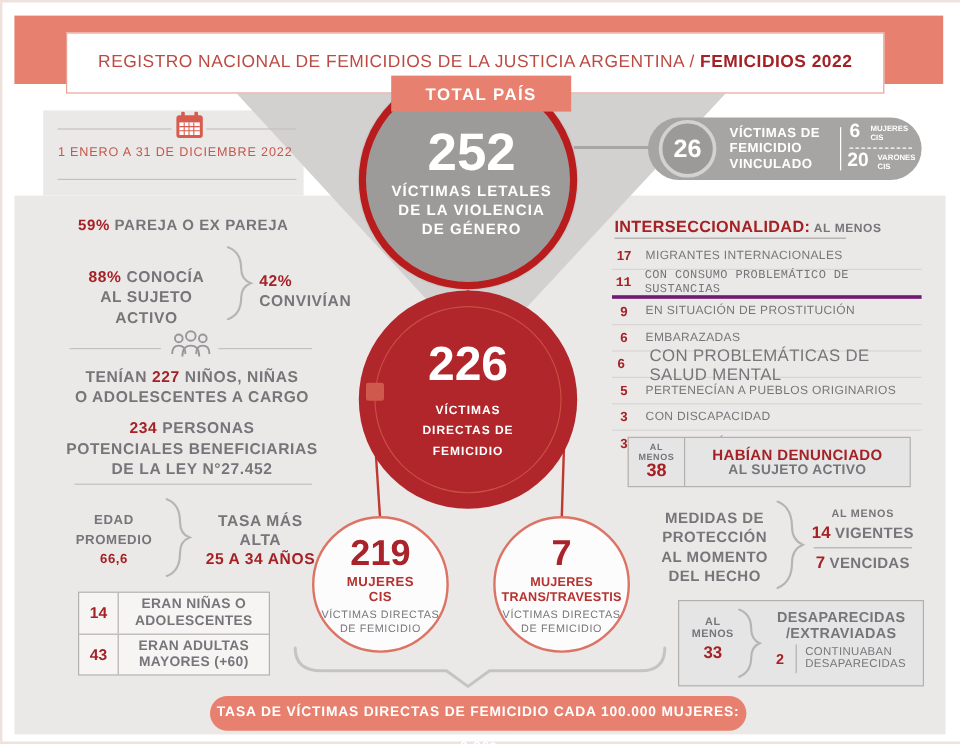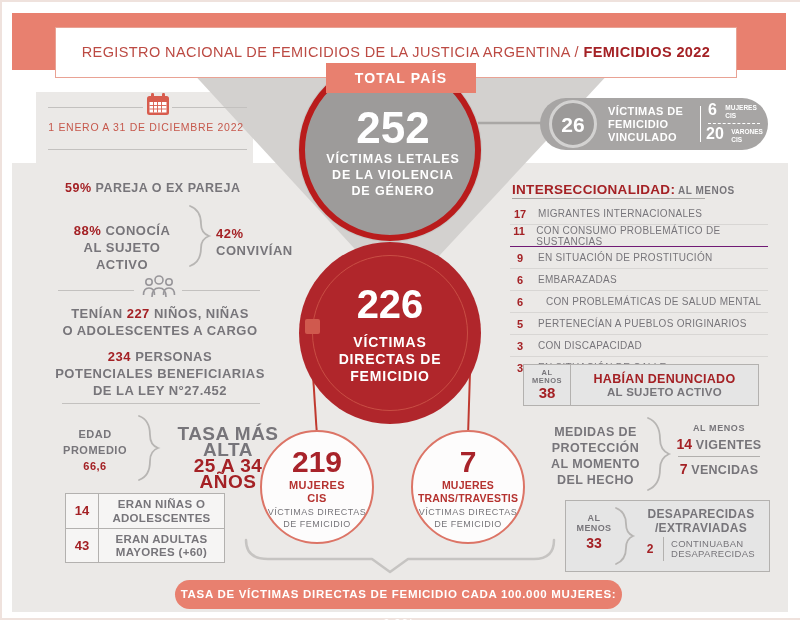--- a/index.html
+++ b/index.html
@@ -85,21 +85,21 @@
       <span class="b" style="color:#fff;font-size:16px;vertical-align:top;">20</span>
       <span class="b pre" style="display:inline-block;color:#fff;font-size:6.5px;line-height:7.5px;margin-left:3px;margin-top:3px;">VARONES
 CIS</span>
     </div>
   </div>
 
   <div class="abs circle" style="left:299px;top:242px;width:182px;height:182px;background:var(--red_circle,#b0262b);z-index:3;">
     <div class="abs circle" style="left:13px;top:13px;width:156px;height:156px;border:1.5px solid var(--ring_red,#c94e44);box-sizing:border-box;"></div>
     <div class="abs" style="left:6px;top:77px;width:15px;height:15px;background:#d0594e;border-radius:2px;"></div>
     <div class="abs ctr b" style="left:0;top:40px;width:182px;color:#fff;font-size:40px;">226</div>
-    <div class="abs ctr b pre" style="left:0;top:92px;width:182px;color:#fff;font-size:14px;line-height:17px;letter-spacing:.8px;">VÍCTIMAS
+    <div class="abs ctr b pre" style="left:0;top:92px;width:182px;color:#fff;font-size:10px;line-height:17px;letter-spacing:.8px;">VÍCTIMAS
 DIRECTAS DE
 FEMICIDIO</div>
   </div>
 
   <div class="abs circle" style="left:260px;top:430px;width:114px;height:114px;background:#fdfcfc;border:2px solid #dc7466;box-sizing:border-box;z-index:3;">
     <div class="abs ctr b" style="left:0;top:13px;width:110px;color:#a8232a;font-size:30px;">219</div>
     <div class="abs ctr b pre" style="left:0;top:47px;width:110px;color:#b5322f;font-size:11px;line-height:13px;letter-spacing:.4px;">MUJERES
 CIS</div>
     <div class="abs ctr pre gray" style="left:0;top:74px;width:110px;font-size:9px;line-height:12px;letter-spacing:.5px;">VÍCTIMAS DIRECTAS
 DE FEMICIDIO</div>
@@ -156,21 +156,21 @@
   <div class="abs hline" style="left:62px;top:403px;width:198px;"></div>
 
   <div class="abs b ctr caps" style="left:55px;top:426px;width:80px;font-size:11px;line-height:16px;">
     <span class="gray pre">EDAD
 PROMEDIO</span><br>
     <span class="red">66,6</span>
   </div>
   <svg class="abs" style="left:137px;top:415px;" width="24" height="66" viewBox="0 0 24 66">
     <path d="M2,1 Q13,5 13,20 Q13,30 21,33 Q13,36 13,46 Q13,61 2,65" fill="none" stroke="#b7b5b3" stroke-width="1.8" stroke-linecap="round"></path>
   </svg>
-  <div class="abs b ctr caps" style="left:174px;top:426px;width:108px;font-size:19px;line-height:16px;">
+  <div class="abs b ctr caps" style="left:163px;top:426px;width:108px;font-size:13px;line-height:16px;">
     <span class="gray pre">TASA MÁS
 ALTA</span><br>
     <span class="red">25 A 34 AÑOS</span>
   </div>
 
   <div class="abs" style="left:65px;top:493px;width:158px;border:1px solid #b3b1af;background:#f6f5f4;">
     <div style="display:flex;border-bottom:1px solid #b3b1af;height:34px;">
       <div class="b red ctr" style="width:32px;border-right:1px solid #b3b1af;font-size:13px;line-height:34px;">14</div>
       <div class="b gray ctr pre" style="flex:1;font-size:11.5px;line-height:13.5px;padding-top:4px;letter-spacing:.3px;">ERAN NIÑAS O
 ADOLESCENTES</div>
@@ -185,35 +185,35 @@
   <div class="abs" style="left:512px;top:180px;">
     <span class="b" style="color:#a42125;font-size:13.5px;letter-spacing:.3px;">INTERSECCIONALIDAD:</span><span class="b gray" style="font-size:10px;letter-spacing:.5px;"> AL MENOS</span>
   </div>
   <div class="abs" style="left:512px;top:198px;width:193px;height:1px;background:#a9a7a5;"></div>
 
   <div class="abs" style="left:510px;top:203px;width:258px;">
     <div style="display:flex;height:21px;border-bottom:1px solid #d8d6d4;align-items:center;">
       <span class="b red ctr" style="width:20px;font-size:11px;">17</span>
       <span class="gray" style="font-size:10px;letter-spacing:.3px;margin-left:8px;">MIGRANTES INTERNACIONALES</span>
     </div>
-    <div style="display:flex;height:21px;border-bottom:1px solid #701a75;">
+    <div style="display:flex;height:21px;border-bottom:3px solid #701a75;align-items:center;font-family:Liberation Mono, monospace;">
       <span class="b red ctr" style="width:20px;font-size:11px;">11</span>
       <span class="gray" style="font-size:10px;letter-spacing:.3px;margin-left:8px;">CON CONSUMO PROBLEMÁTICO DE SUSTANCIAS</span>
     </div>
     <div style="display:flex;height:21px;border-bottom:1px solid #d8d6d4;align-items:center;">
       <span class="b red ctr" style="width:20px;font-size:11px;">9</span>
       <span class="gray" style="font-size:10px;letter-spacing:.3px;margin-left:8px;">EN SITUACIÓN DE PROSTITUCIÓN</span>
     </div>
     <div style="display:flex;height:21px;border-bottom:1px solid #d8d6d4;align-items:center;">
       <span class="b red ctr" style="width:20px;font-size:11px;">6</span>
       <span class="gray" style="font-size:10px;letter-spacing:.3px;margin-left:8px;">EMBARAZADAS</span>
     </div>
     <div style="display:flex;height:21px;border-bottom:1px solid #d8d6d4;align-items:center;">
       <span class="b red ctr" style="width:20px;font-size:11px;">6</span>
-      <span class="gray" style="font-size:10px;letter-spacing:.3px;margin-left:16px;">CON PROBLEMÁTICAS DE SALUD MENTAL</span>
+      <span class="gray" style="font-size:14px;letter-spacing:.3px;margin-left:16px;">CON PROBLEMÁTICAS DE SALUD MENTAL</span>
     </div>
     <div style="display:flex;height:21px;border-bottom:1px solid #d8d6d4;align-items:center;">
       <span class="b red ctr" style="width:20px;font-size:11px;">5</span>
       <span class="gray" style="font-size:10px;letter-spacing:.3px;margin-left:8px;">PERTENECÍAN A PUEBLOS ORIGINARIOS</span>
     </div>
     <div style="display:flex;height:21px;border-bottom:1px solid #d8d6d4;align-items:center;">
       <span class="b red ctr" style="width:20px;font-size:11px;">3</span>
       <span class="gray" style="font-size:10px;letter-spacing:.3px;margin-left:8px;">CON DISCAPACIDAD</span>
     </div>
     <div style="display:flex;height:21px;align-items:center;">

